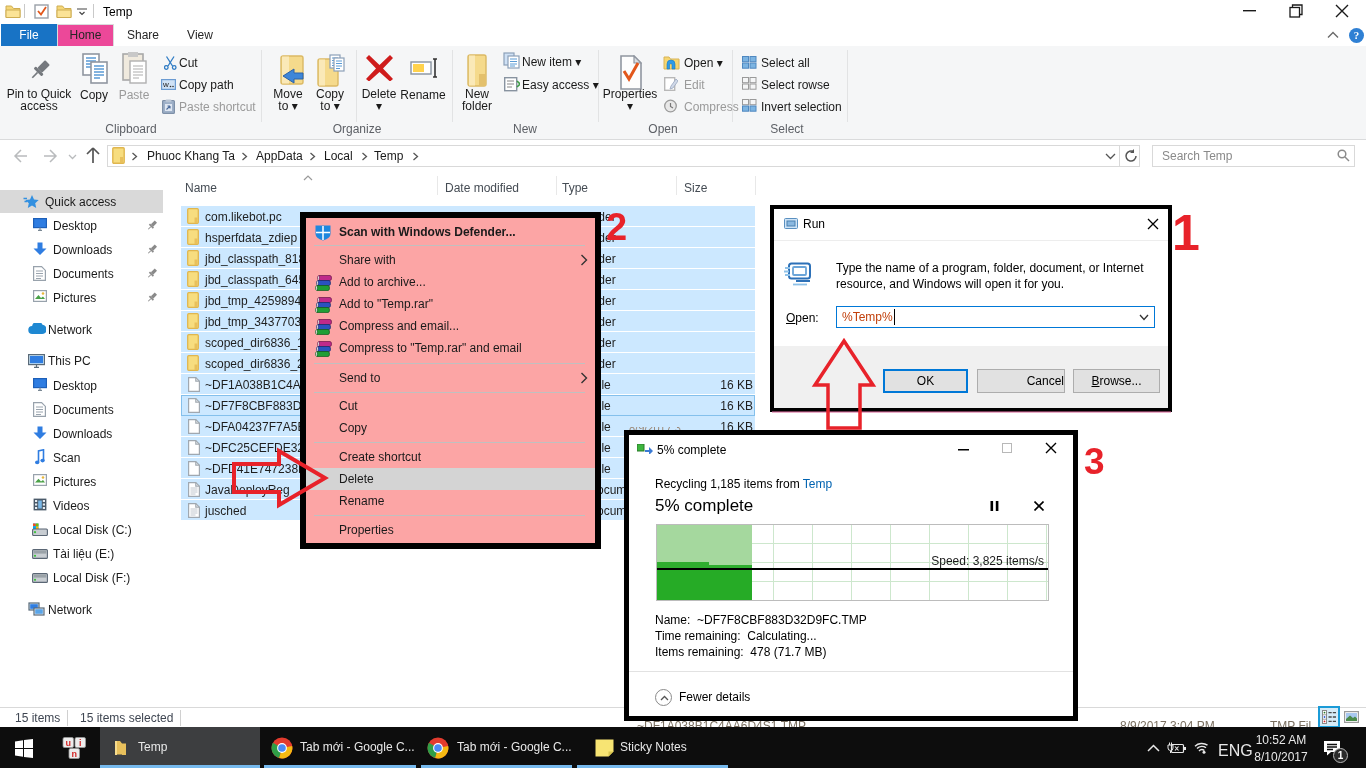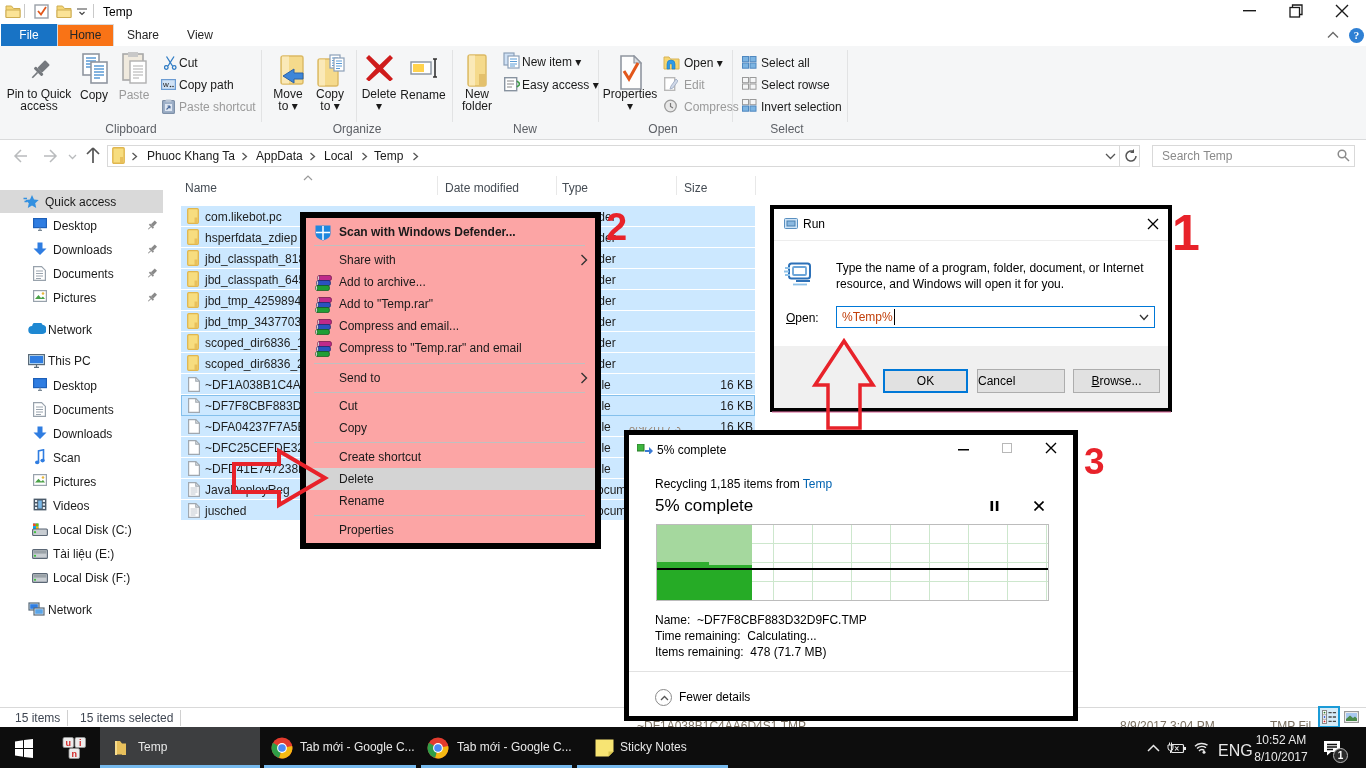--- a/index.html
+++ b/index.html
@@ -35,21 +35,21 @@
       <path d="M3.5 3.5 v-2.5 h9.5 v9.5 h-2.5" fill="none" stroke="#1a1a1a" stroke-width="1.3"></path>
       <rect x="1" y="3.5" width="9.5" height="9.5" fill="#fff" stroke="#1a1a1a" stroke-width="1.3"></rect>
     </svg>
   <svg class="ico" style="left:1335px;top:4px" width="14" height="14" viewBox="0 0 14 14">
       <path d="M1 1 L13 13 M13 1 L1 13" stroke="#1a1a1a" stroke-width="1.4"></path>
     </svg>
 </div>
 
 <div class="abs" style="left:0;top:24px;width:1366px;height:22px;background:#fff">
   <div class="abs" style="left:1px;top:0;width:56px;height:22px;background:#1873c5;color:#fff;text-align:center;line-height:22px">File</div>
-  <div class="abs" style="left:57px;top:0;width:57px;height:22px;background:#f97316;border:1px solid #dadbdc;border-bottom:none;color:#262626;text-align:center;line-height:21px">Home</div>
+  <div class="abs" style="left:57px;top:0;width:57px;height:22px;background:#ec4899;border:1px solid #dadbdc;border-bottom:none;color:#262626;text-align:center;line-height:21px">Home</div>
   <div class="abs" style="left:114px;top:0;width:58px;height:22px;color:#262626;text-align:center;line-height:22px">Share</div>
   <div class="abs" style="left:172px;top:0;width:56px;height:22px;color:#262626;text-align:center;line-height:22px">View</div>
   <svg class="ico" style="left:1327px;top:7px" width="12" height="8" viewBox="0 0 12 8">
       <path d="M1 6.5 L6 1.5 L11 6.5" fill="none" stroke="#6a6a6a" stroke-width="1.4"></path>
     </svg>
   <div class="abs" style="left:1349px;top:4px;width:15px;height:15px;border-radius:50%;background:#2f80d4;color:#fff;font-size:11px;font-weight:bold;text-align:center;line-height:15px;font-family:'Liberation Serif',serif">?</div>
 </div>
 
 <div class="abs" id="ribbon" style="left:0;top:46px;width:1366px;height:94px;background:#f5f6f7;border-bottom:1px solid #dadbdc">
 
@@ -694,21 +694,21 @@
   <div class="abs" style="left:62px;top:51px;color:#000;line-height:16px">Type the name of a program, folder, document, or Internet<br>resource, and Windows will open it for you.</div>
   <div class="abs" style="left:12px;top:102px;color:#000"><span style="text-decoration:underline">O</span>pen:</div>
   <div class="abs" style="left:62px;top:97px;width:319px;height:22px;border:1px solid #0078d7;background:#fff"></div>
   <div class="abs" style="left:68px;top:101px;color:#c2410c">%Temp%</div>
   <div class="abs" style="left:120px;top:100px;width:1px;height:16px;background:#000"></div>
   <svg class="ico" style="left:365px;top:105px" width="10" height="7" viewBox="0 0 10 7">
       <path d="M1 1 L5 5.5 L9 1" fill="none" stroke="#333" stroke-width="1.3"></path>
     </svg>
   <div class="abs" style="left:0;top:137px;width:394px;height:62px;background:#f0f0f0"></div>
   <div class="abs" style="left:109px;top:160px;width:85px;height:24px;background:#e1e1e1;border:2px solid #0078d7;text-align:center;line-height:21px;color:#000">OK</div>
-  <div class="abs" style="left:203px;top:160px;width:88px;height:24px;background:#e1e1e1;border:1px solid #adadad;text-align:left;line-height:23px;color:#000">Cancel</div>
+  <div class="abs" style="left:203px;top:160px;width:88px;height:24px;background:#e1e1e1;border:1px solid #adadad;text-align:right;line-height:23px;color:#000">Cancel</div>
   <div class="abs" style="left:299px;top:160px;width:87px;height:24px;background:#e1e1e1;border:1px solid #adadad;text-align:center;line-height:23px;color:#000"><span style="text-decoration:underline">B</span>rowse...</div>
 </div>
 <div class="abs" style="left:772px;top:411px;width:399px;height:2px;background:#d86a9a;opacity:0.55"></div>
 <div class="abs" style="left:605px;top:718px;width:710px;height:9px;background:#fff;overflow:hidden">
   <div class="abs" style="left:32px;top:1px;color:#7a6f60;white-space:nowrap">~DF1A038B1C4AA6D4S1.TMP</div>
   <div class="abs" style="left:515px;top:1px;color:#7a6f60;white-space:nowrap">8/9/2017 3:04 PM</div>
   <div class="abs" style="left:665px;top:1px;color:#7a6f60;white-space:nowrap">TMP Fil</div>
 </div>
 <div class="abs" style="left:629px;top:427px;width:52px;height:4px;overflow:hidden">
     <div class="abs" style="left:0;top:-5px;color:#9a8878;font-size:11px;white-space:nowrap">8/9/2017 3:01 PM</div>
@@ -740,20 +740,21 @@
     </svg>
   <div class="abs" style="left:27px;top:89px;width:393px;height:77px;border:1px solid #bcbcbc;background:#fff;overflow:hidden">
     <div class="abs" style="left:0;top:0;width:391px;height:75px;background:
       repeating-linear-gradient(to right,transparent 0,transparent 38px,#cde7cd 38px,#cde7cd 39px),
       repeating-linear-gradient(to bottom,transparent 0,transparent 18px,#cde7cd 18px,#cde7cd 19px)"></div>
     <div class="abs" style="left:0;top:0;width:95px;height:43px;background:#a5d89e"></div>
     <div class="abs" style="left:0;top:37px;width:52px;height:6px;background:#2fae2f"></div>
     <div class="abs" style="left:52px;top:40px;width:43px;height:3px;background:#2fae2f"></div>
     <div class="abs" style="left:0;top:43px;width:391px;height:2px;background:#000"></div>
     <div class="abs" style="left:0;top:45px;width:95px;height:30px;background:#26ab26"></div>
+    <div class="abs" style="left:0;top:29px;width:387px;text-align:right;color:#1a1a1a">Speed: 3,825 items/s</div>
   </div>
   <div class="abs" style="left:26px;top:178px;color:#000">Name:&nbsp; ~DF7F8CBF883D32D9FC.TMP</div>
   <div class="abs" style="left:26px;top:194px;color:#000">Time remaining:&nbsp; Calculating...</div>
   <div class="abs" style="left:26px;top:210px;color:#000">Items remaining:&nbsp; 478 (71.7 MB)</div>
   <div class="abs" style="left:0;top:236px;width:444px;height:1px;background:#e2e2e2"></div>
   <div class="abs" style="left:26px;top:254px;width:17px;height:17px;border-radius:50%;border:1px solid #8a8a8a"></div>
   <svg class="ico" style="left:31px;top:260px" width="9" height="6" viewBox="0 0 9 6">
       <path d="M1 5 L4.5 1.5 L8 5" fill="none" stroke="#555" stroke-width="1.3"></path>
     </svg>
   <div class="abs" style="left:50px;top:255px;color:#000">Fewer details</div>

